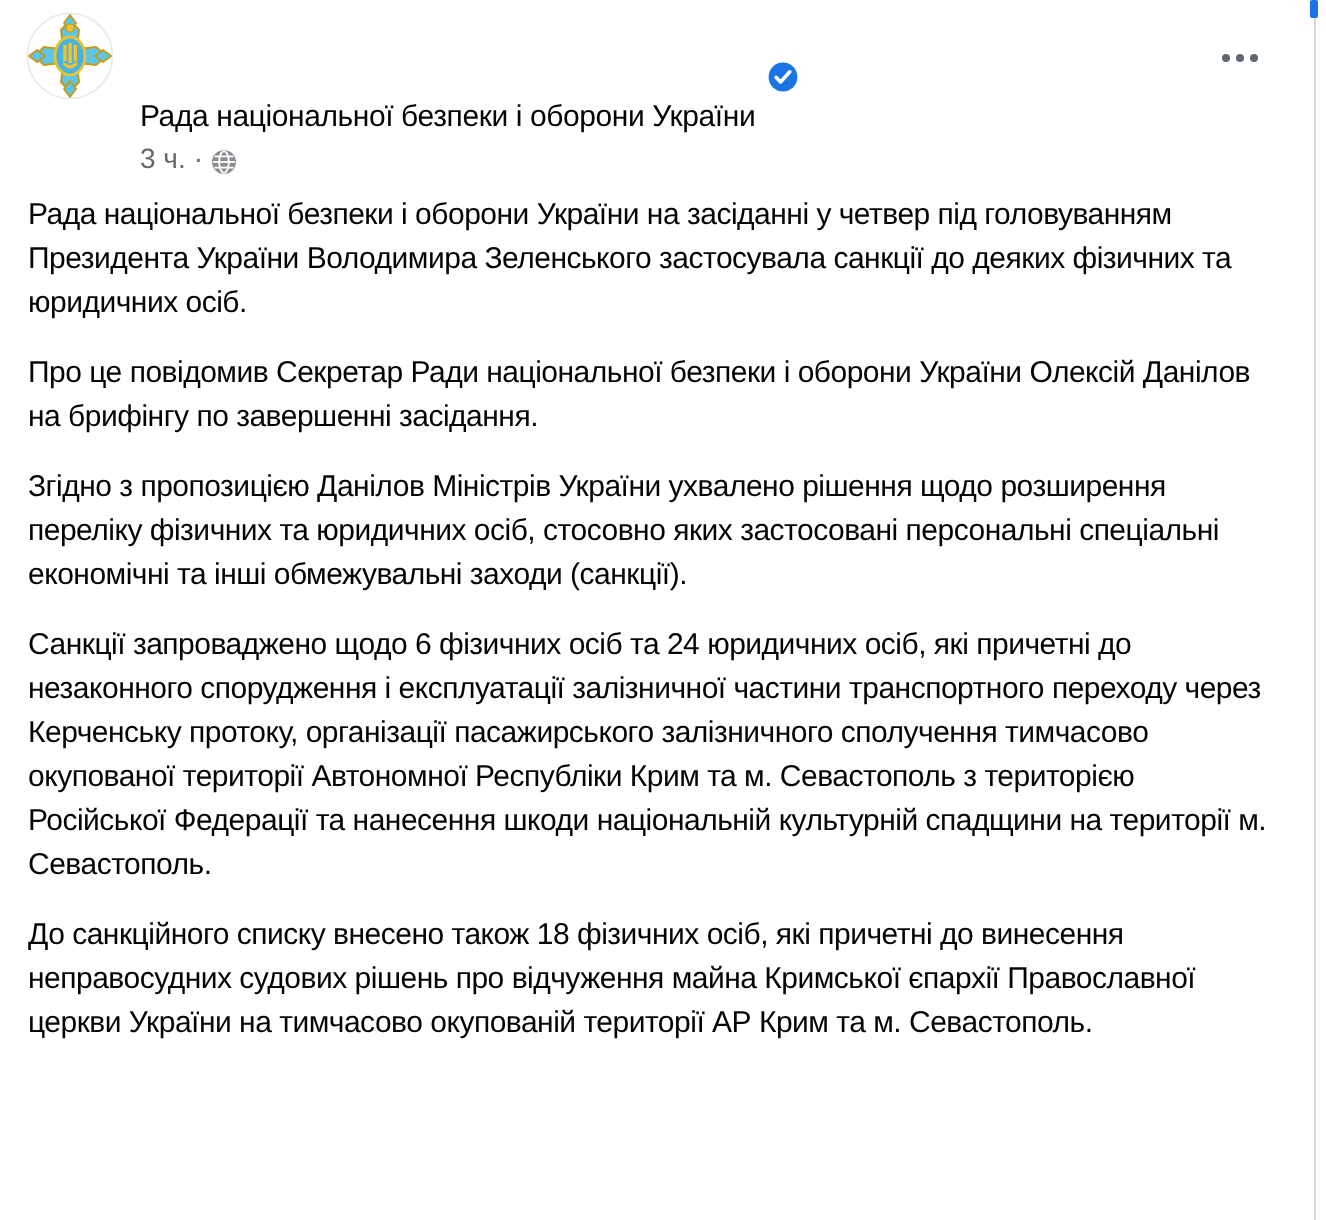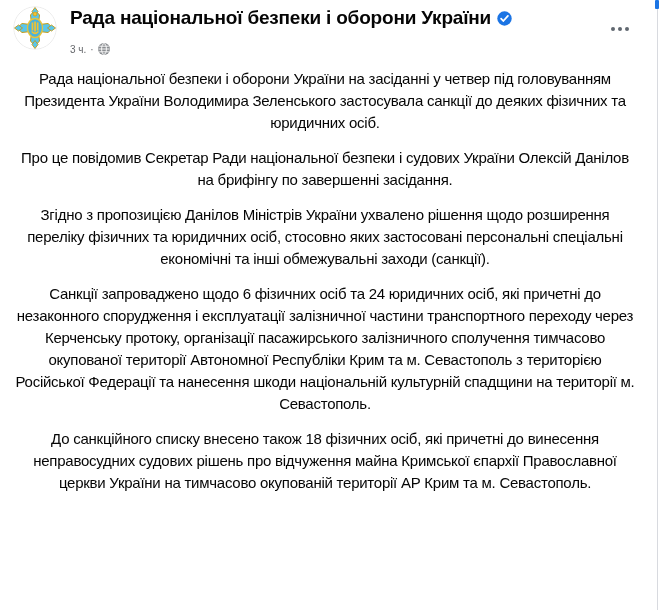--- a/index.html
+++ b/index.html
@@ -28,28 +28,28 @@
   }
   .avatar{
     width:44px;height:44px;border-radius:50%;
     flex:0 0 44px;
     overflow:hidden;
     cursor:pointer;
   }
   .header-text{margin-left:13px;flex:1;min-width:0;padding-top:2px;}
   .name-row{display:flex;align-items:center;gap:6px;line-height:19px;}
   .page-name{
-    font-size:19px;font-weight:bold;color:var(--text_primary);
-    letter-spacing:-0.2px;cursor:pointer;white-space:nowrap;
+    font-size:15px;font-weight:normal;color:var(--text_primary);
+    letter-spacing:-0.2px;cursor:pointer;white-space:nowrap;margin-top:41px;
   }
   .verified{display:inline-flex;align-items:center;margin-top:1px;}
   .meta-row{
-    display:flex;align-items:flex-start;gap:4px;
-    margin-top:15px;
-    font-size:10px;color:var(--text_secondary);line-height:16px;
+    display:flex;align-items:flex-end;gap:4px;
+    margin-top:3px;
+    font-size:14px;color:var(--text_secondary);line-height:16px;
   }
   .meta-row .timestamp{cursor:pointer;}
   .meta-row .dot{color:var(--text_secondary);}
   .globe{display:inline-flex;align-items:center;margin-top:1px;}
   .more-btn{
     position:absolute;
     top:19px;right:29px;
     width:28px;height:20px;
     display:flex;align-items:center;justify-content:center;gap:3px;
     cursor:pointer;border-radius:4px;
@@ -62,21 +62,20 @@
   .body-text{
     padding:10px 24px 0 14px;
     width:660px;
   }
   .body-text p{
     margin:0 0 13px 0;
     font-size:15px;
     line-height:22px;
     letter-spacing:-0.25px;
     color:var(--text_primary);
-    text-align:center;
   }
   
   .scroll-track{
     position:absolute;left:657px;top:0;width:1px;height:610px;
     background:var(--divider);
   }
   .scroll-thumb{
     position:absolute;left:655px;top:0;width:4px;height:9px;
     background:var(--accent_blue);
     border-radius:1px;
@@ -145,21 +144,21 @@
       <span style="display:flex;gap:3px;">
         <i></i>
           <i></i>
           <i></i>
       </span>
     </div>
   </div>
 
   <div class="body-text">
       <p>Рада національної безпеки і оборони України на засіданні у четвер під головуванням Президента України Володимира Зеленського застосувала санкції до деяких фізичних та юридичних осіб.</p>
-      <p>Про це повідомив Секретар Ради національної безпеки і судових України Олексій Данілов на брифінгу по завершенні засідання.</p>
+      <p>Про це повідомив Секретар Ради національної безпеки і оборони України Олексій Данілов на брифінгу по завершенні засідання.</p>
       <p>Згідно з пропозицією Данілов Міністрів України ухвалено рішення щодо розширення переліку фізичних та юридичних осіб, стосовно яких застосовані персональні спеціальні економічні та інші обмежувальні заходи (санкції).</p>
       <p>Санкції запроваджено щодо 6 фізичних осіб та 24 юридичних осіб, які причетні до незаконного спорудження і експлуатації залізничної частини транспортного переходу через Керченську протоку, організації пасажирського залізничного сполучення тимчасово окупованої території Автономної Республіки Крим та м. Севастополь з територією Російської Федерації та нанесення шкоди національній культурній спадщини на території м. Севастополь.</p>
       <p>До санкційного списку внесено також 18 фізичних осіб, які причетні до винесення неправосудних судових рішень про відчуження майна Кримської єпархії Православної церкви України на тимчасово окупованій території АР Крим та м. Севастополь.</p>
     </div>
 
   <div class="scroll-track"></div>
   <div class="scroll-thumb"></div>
 
 </div>
 

